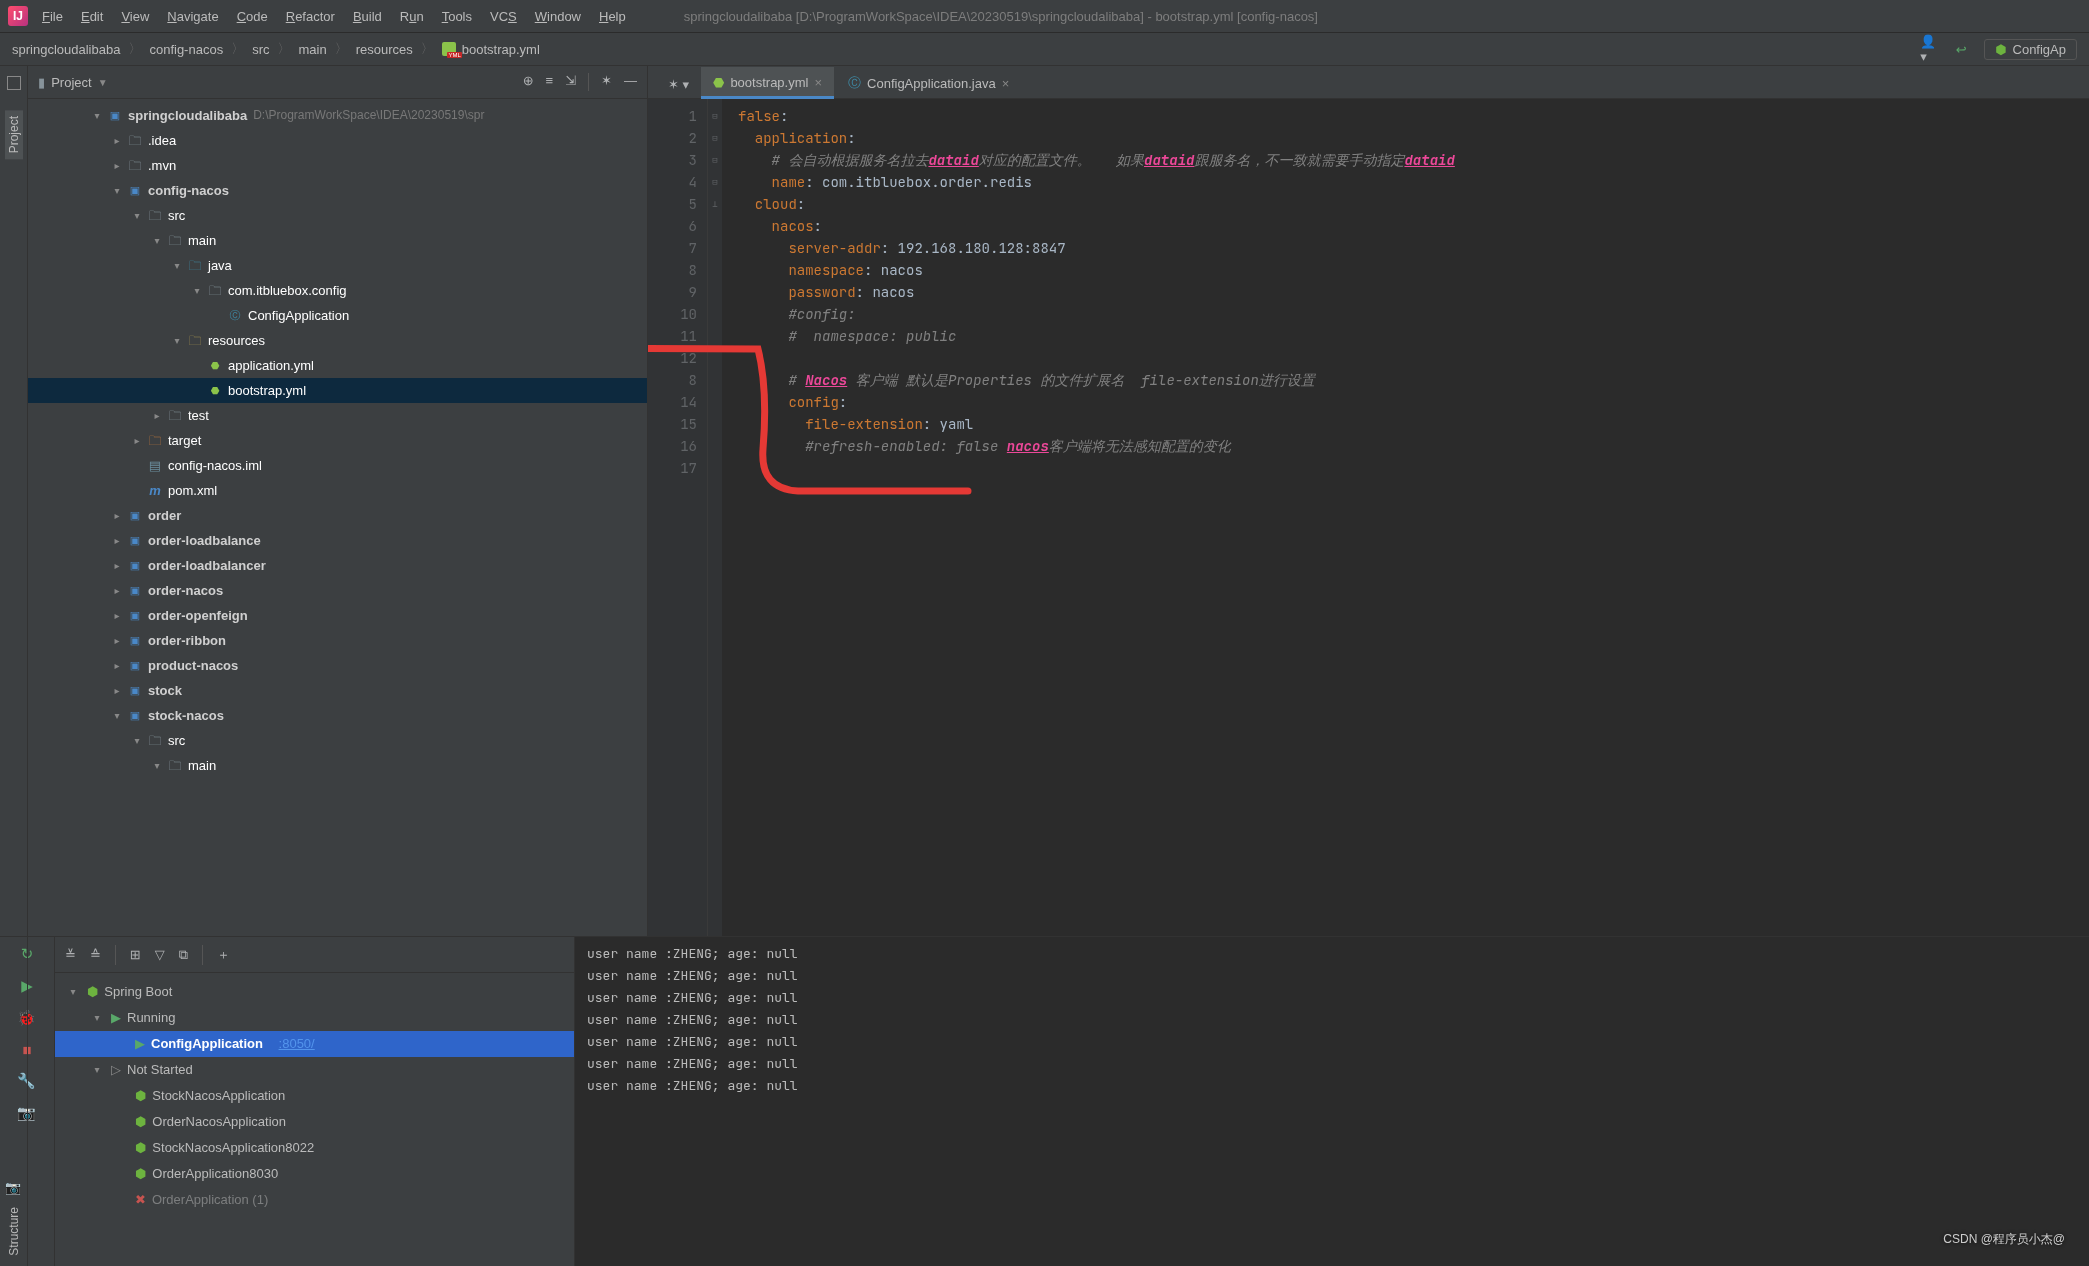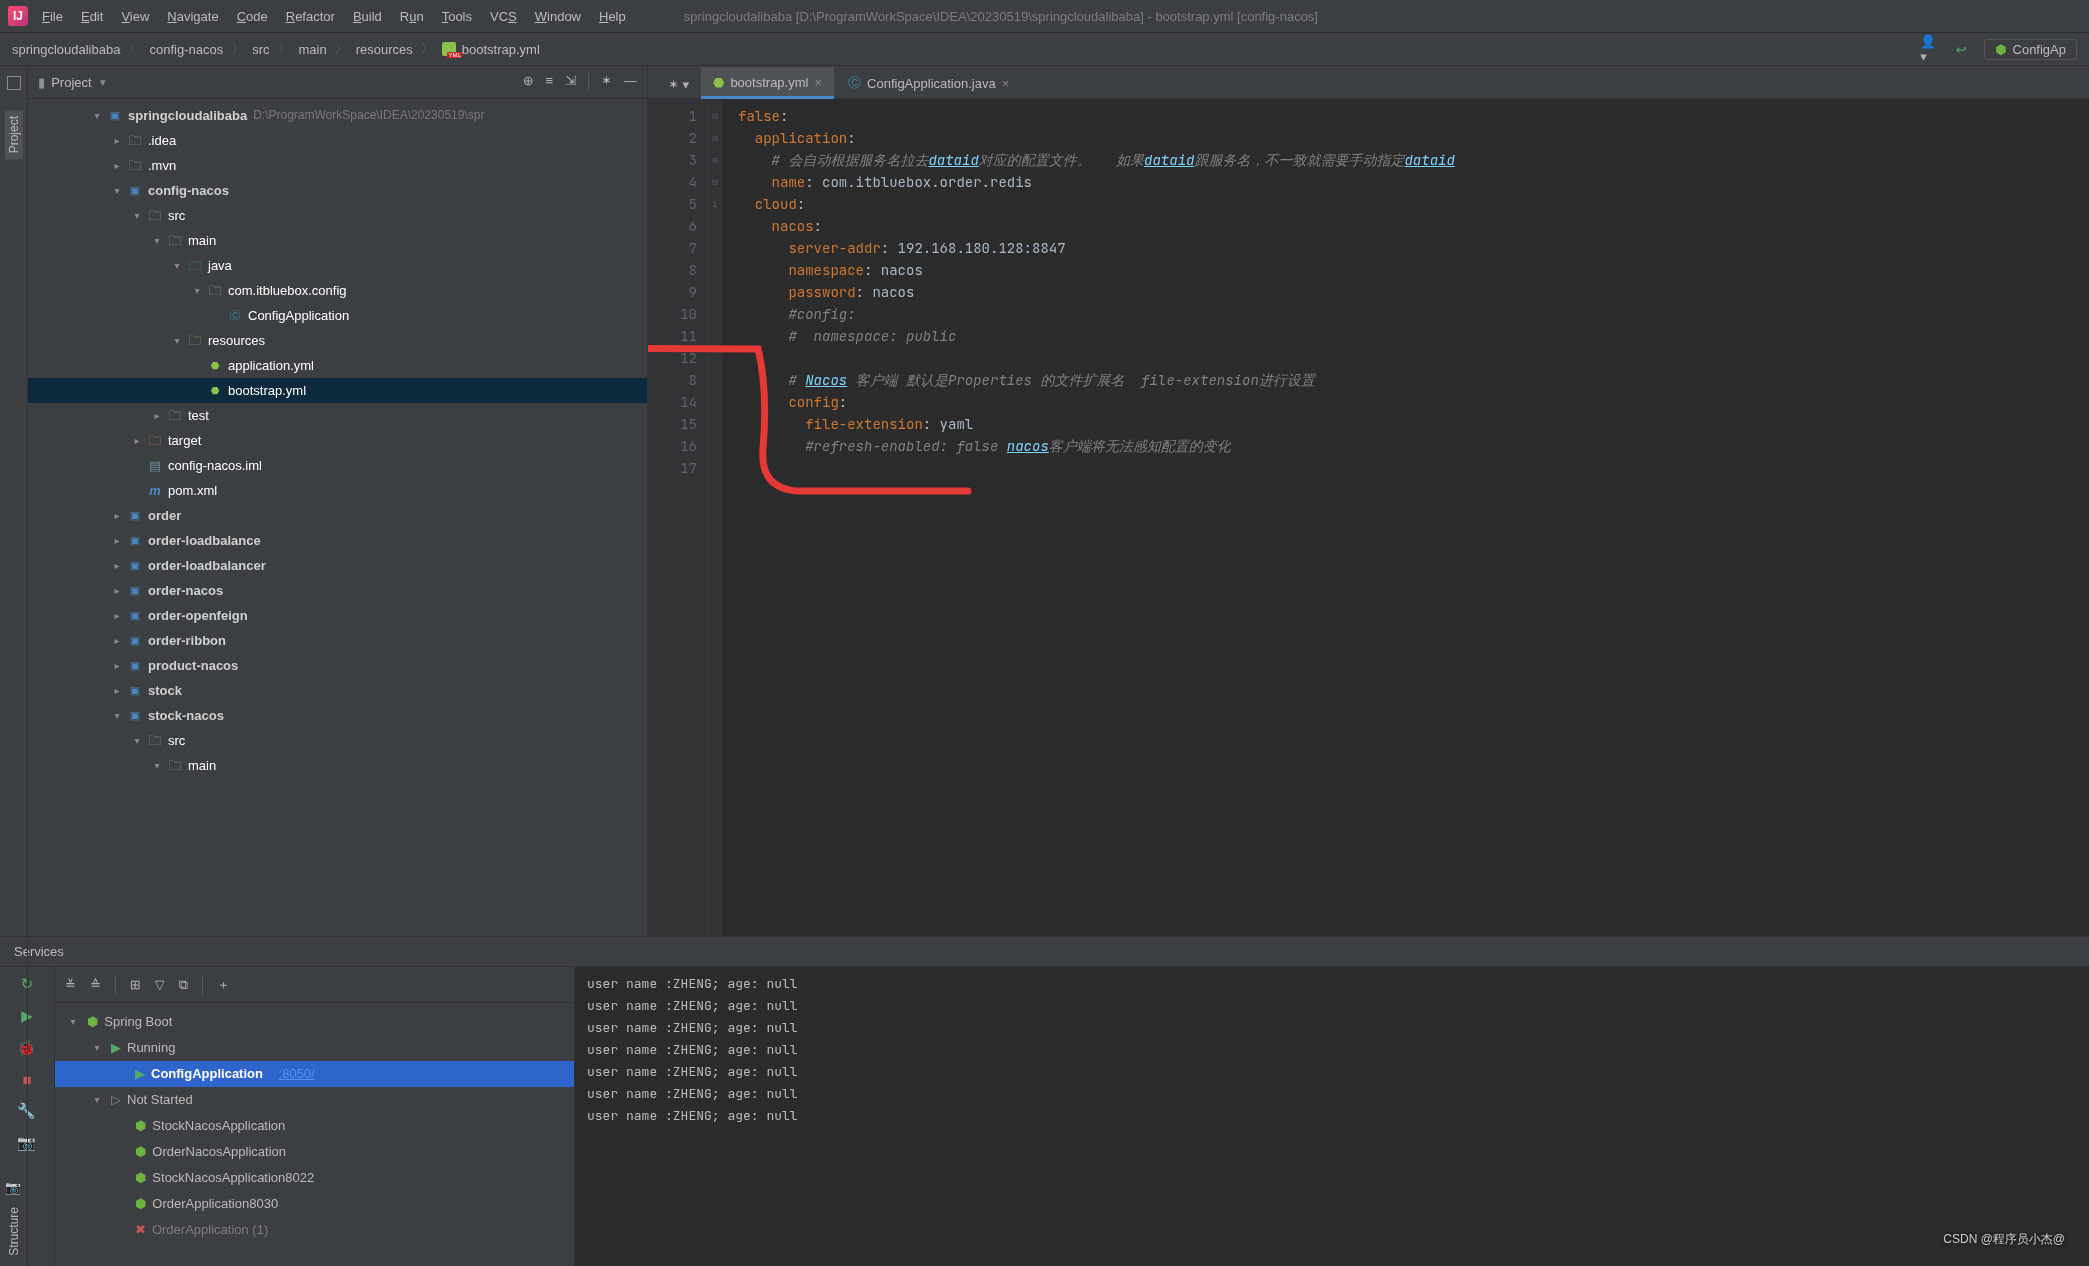--- a/index.html
+++ b/index.html
@@ -51,21 +51,21 @@
 .tab { padding:6px 12px; display:flex; align-items:center; gap:6px; cursor:pointer; border-top:2px solid transparent; color:#bbb; }
 .tab.active { background:#4e5254; border-bottom:3px solid #4a88c7; margin-bottom:-1px; }
 .tab .close { color:#888; font-size:13px; }
 .editor { flex:1; display:flex; background:#2b2b2b; position:relative; font-family:"JetBrains Mono","Consolas",monospace; font-size:14px; }
 .gutter { width:60px; background:#313335; color:#606366; text-align:right; padding:6px 10px 6px 0; line-height:22px; border-right:1px solid #3a3a3a; }
 .fold-col { width:14px; background:#313335; padding-top:6px; line-height:22px; }
 .fold-col .fm { color:#606366; font-size:9px; text-align:center; cursor:pointer; }
 .code { flex:1; padding:6px 0 6px 16px; line-height:22px; white-space:pre; color:#a9b7c6; }
 .c-key { color:#cc7832; }
 .c-cmt { color:#808080; font-style:italic; }
-.c-link { color:#7dd3fc; font-style:italic; text-decoration:underline; }
+.c-link { color:#ec4899; font-style:italic; text-decoration:underline;font-weight:bold; }
 .annotation-svg { position:absolute; left:0; top:0; pointer-events:none; }
 .bottom-panel { height:330px; border-top:1px solid #323232; display:flex; flex-direction:column; background:#3c3f41; }
 .services-header { height:30px; display:flex; align-items:center; padding:0 14px; border-bottom:1px solid #323232; }
 .services-body { flex:1; display:flex; }
 .services-left { width:55px; border-right:1px solid #323232; display:flex; flex-direction:column; align-items:center; padding:8px 0; gap:14px; }
 .services-left .btn { cursor:pointer; color:#afb1b3; font-size:15px; }
 .services-left .btn.green { color:#59a869; }
 .services-left .btn.red { color:#c75450; }
 .services-mid { width:520px; border-right:1px solid #323232; display:flex; flex-direction:column; }
 .services-toolbar { height:36px; display:flex; align-items:center; gap:14px; padding:0 10px; border-bottom:1px solid #323232; color:#afb1b3; }
@@ -365,23 +365,20 @@
         <span class="c-cmt">#refresh-enabled: false </span><span class="c-link">nacos</span><span class="c-cmt">客户端将无法感知配置的变化</span>
 </div>
       <svg class="annotation-svg" width="1400" height="550">
         <path d="M -580 250 Q -200 248 110 250 Q 120 290 115 350 Q 112 390 150 392 L 320 392" stroke="#e53935" stroke-width="7" fill="none" stroke-linecap="round"></path>
       </svg>
     </div>
   </div>
 </div>
 
 <div class="bottom-panel">
-  <div class="services-header">
-    <span>Services</span>
-  </div>
   <div class="services-body">
     <div class="services-left">
       <span class="btn green">↻</span>
       <span class="btn green">▶</span>
       <span class="btn" style="color:#59a869">🐞</span>
       <span class="btn red">■</span>
       <span class="btn">🔧</span>
       <span class="btn" style="color:#afb1b3">📷</span>
     </div>
     <div class="services-mid">

